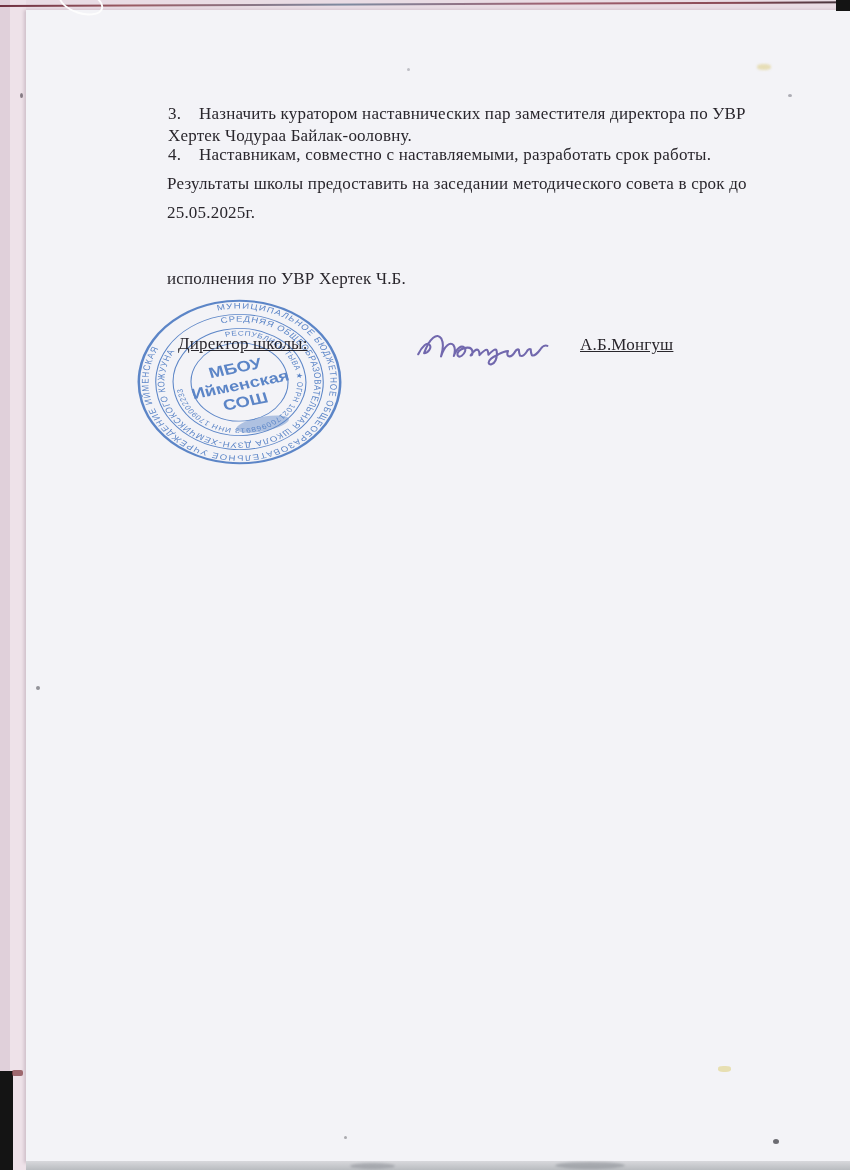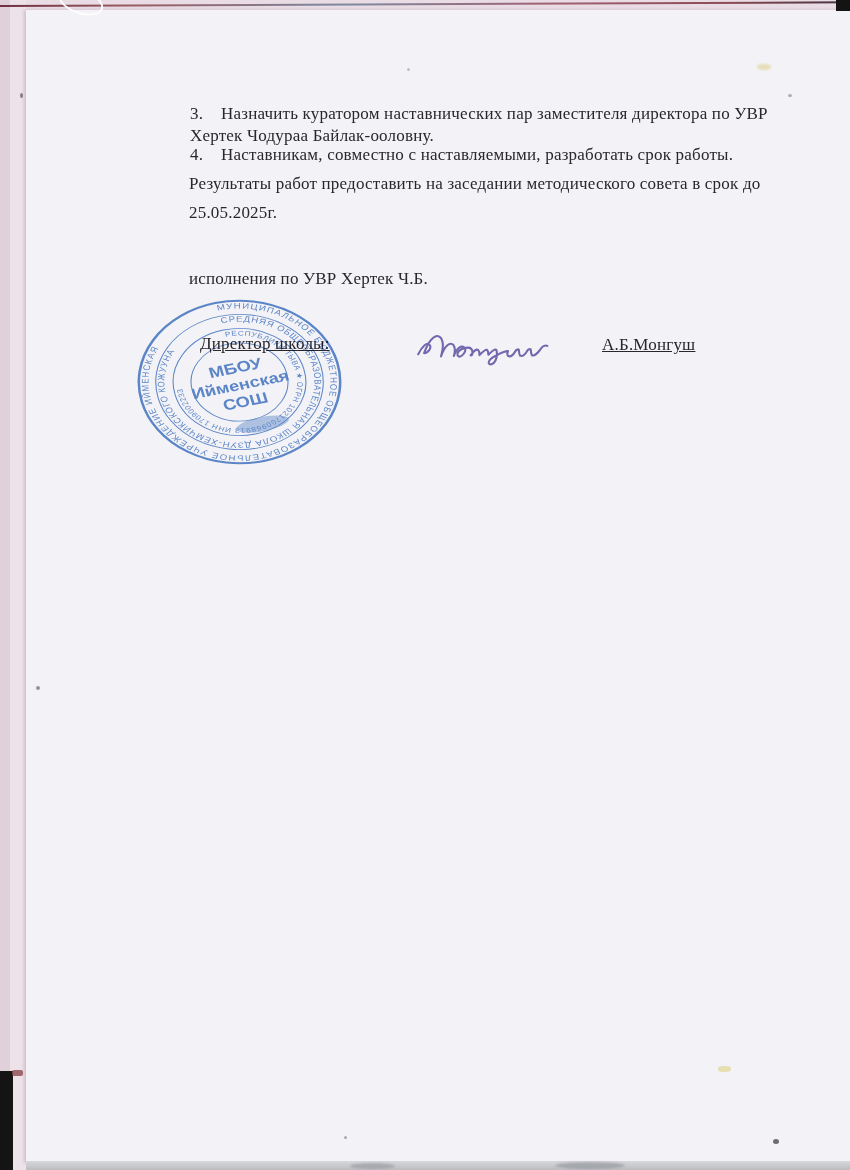--- a/index.html
+++ b/index.html
@@ -53,21 +53,20 @@
   .s8 { left:407px; top:68px;   width:3px; height:3px; background:#a8a8b0; opacity:.7; }
 
   
   .t {
     position:absolute;
     font: 17px/24px "Liberation Serif", serif;
     color: var(--ink, #29262c);
     letter-spacing: .2px;
     white-space: nowrap;
     z-index: 2;
-    margin-left: 22px;
   }
   .num { display:inline-block; width:31px; }
 
   
   .stamp {
     position:absolute; left:133px; top:296px; width:213px; height:172px;
     z-index:3; mix-blend-mode:multiply; opacity:.88; filter:blur(.35px);
   }
   .stamp text { font-family:"Liberation Sans", sans-serif; }
   .stamp .center-line { font-weight:bold; text-anchor:middle; }
@@ -107,21 +106,21 @@
 
   <div class="t" style="left:168px; top:102px;">
     <span class="num">3.</span><span>Назначить куратором наставнических пар заместителя директора по УВР</span>
   </div>
   <div class="t" style="left:168px; top:124px;">Хертек Чодураа Байлак-ооловну.</div>
 
   <div class="t" style="left:168px; top:143px;">
     <span class="num">4.</span><span>Наставникам, совместно с наставляемыми, разработать срок работы.</span>
   </div>
 
-  <div class="t" style="left:167px; top:172px;">Результаты работ предоставить на заседании методического совета в срок до</div>
+  <div class="t" style="left:167px; top:172px;">Результаты школы предоставить на заседании методического совета в срок до</div>
   <div class="t" style="left:167px; top:201px;">25.05.2025г.</div>
 
   <div class="t" style="left:167px; top:267px;">исполнения по УВР Хертек Ч.Б.</div>
 
   <div class="t" style="left:178px; top:332px;text-decoration:underline;">Директор школы:</div>
   <div class="t" style="left:580px; top:333px;text-decoration:underline;">А.Б.Монгуш</div>
 
   <svg class="signature" viewBox="0 0 160 58">
     <title>Монгуш</title>
     <path d="M10,38 C14,30 20,25 22,29 C24,32 20,37 16,37 C22,22 30,16 34,23 C36,27 35,35 33,41

